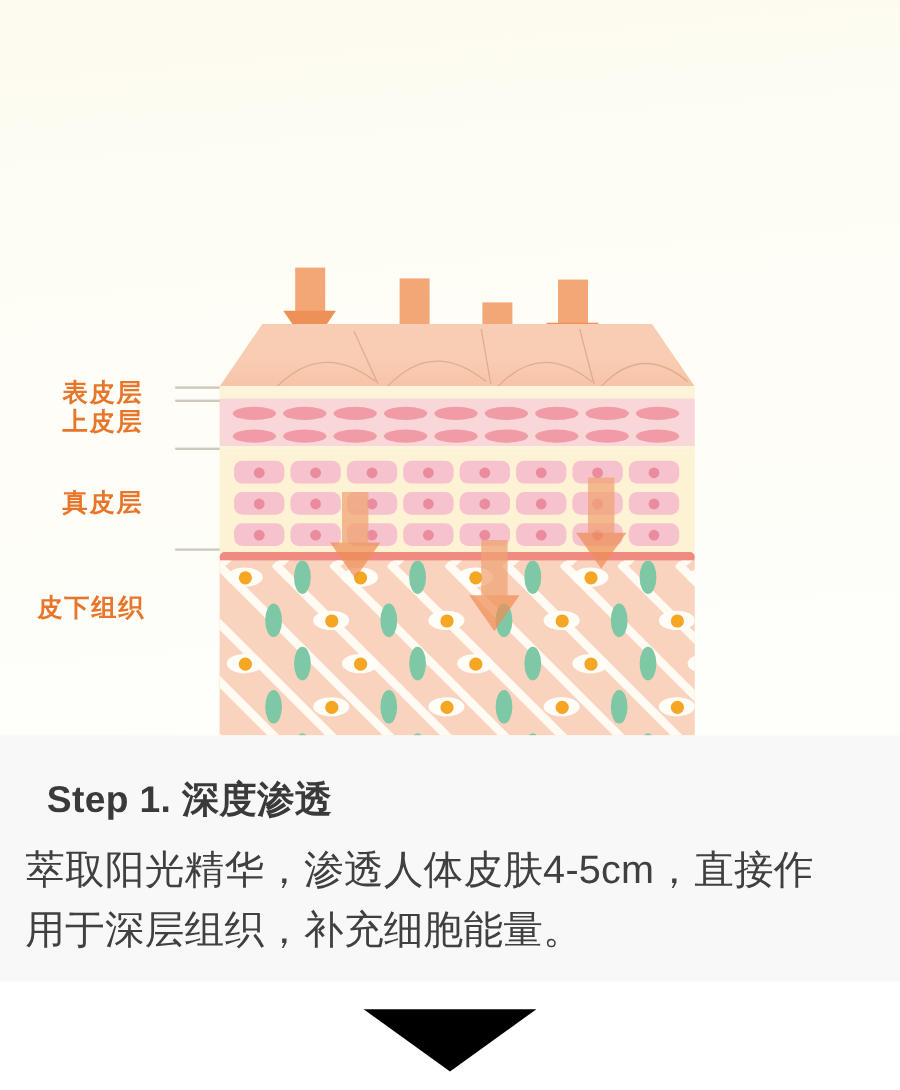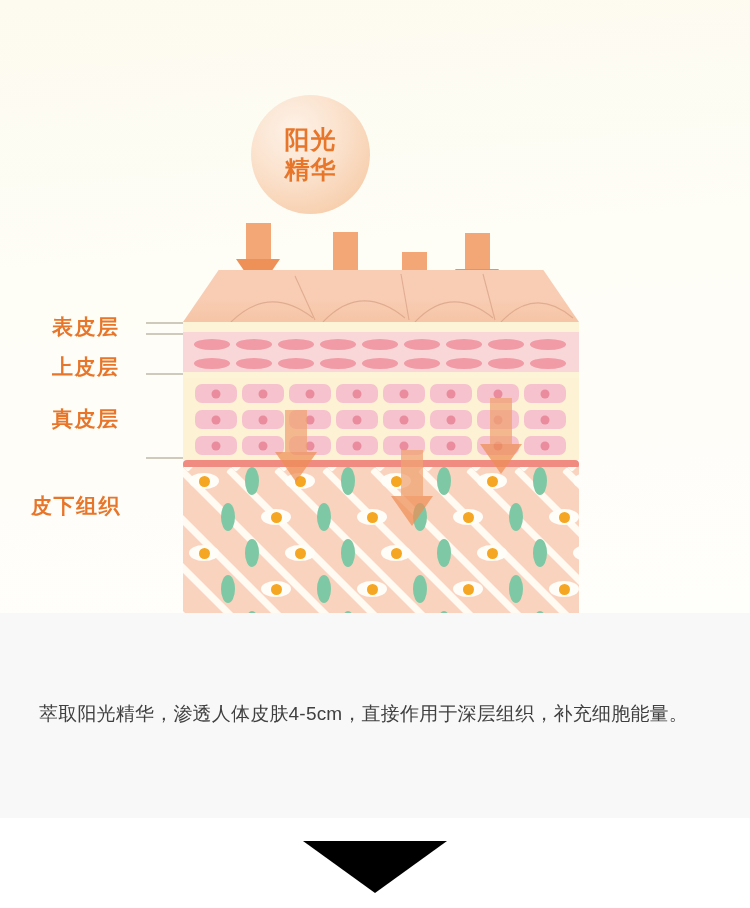--- a/index.html
+++ b/index.html
@@ -248,24 +248,24 @@
     left: 39px;
     top: 33px;
     font-size: 31px;
     font-weight: bold;
     color: #3a3a3a;
     letter-spacing: .3px;
     white-space: nowrap;
   }
   .step-body {
     position: absolute;
-    left: 39px;
+    left: 21px;
     top: 87px;
     width: 663px;
-    font-size: 19px;
+    font-size: 33px;
     color: #404040;
     line-height: 1.52;
     letter-spacing: .2px;
   }
 
   
   .bottom-area {
     position: absolute;
     left: 0;
     top: 818px;
@@ -285,44 +285,40 @@
     border-top: 52px solid #000000;
   }
 </style>
 </head>
 <body>
 
 <div id="page">
 
   <div class="illustration">
 
-    <div class="bubble bubble-sun">
-      <span class="txt-line">阳光</span>
-      <span class="txt-line">精华</span>
-    </div>
 
     <div>
       <div class="arrow-shaft" style="left:246px; top:223px; width:25px; height:45px;"></div>
       <div class="arrow-head" style="left:236px; top:259px;"></div>
     </div>
     <div>
       <div class="arrow-shaft" style="left:333px; top:232px; width:25px; height:48px;"></div>
       <div class="arrow-head" style="left:323px; top:270px;"></div>
     </div>
     <div>
       <div class="arrow-shaft" style="left:402px; top:252px; width:25px; height:48px;"></div>
       <div class="arrow-head" style="left:392px; top:288px;"></div>
     </div>
     <div>
       <div class="arrow-shaft" style="left:465px; top:233px; width:25px; height:46px;"></div>
       <div class="arrow-head" style="left:455px; top:269px;"></div>
     </div>
 
     <div class="layer-label" style="left:52px; top:313px;">表皮层</div>
-    <div class="layer-label" style="left:52px; top:353px;">上皮层</div>
+    <div class="layer-label" style="left:52px; top:337px;">上皮层</div>
     <div class="layer-label" style="left:52px; top:405px;">真皮层</div>
     <div class="layer-label" style="left:31px; top:492px;">皮下组织</div>
 
     <div class="tick" style="left:146px; top:322px; width:38px;"></div>
     <div class="tick" style="left:146px; top:333px; width:38px;"></div>
     <div class="tick" style="left:146px; top:373px; width:38px;"></div>
     <div class="tick" style="left:146px; top:457px; width:38px;"></div>
 
     <div class="skin">
 
@@ -523,20 +519,21 @@
       </div>
       <div class="pen-arrow" style="left:297px; top:128px;">
         <div class="pen-shaft" style="left:10px; top:0; width:22px; height:52px;"></div>
         <div class="pen-head" style="left:0px; top:46px;"></div>
       </div>
 
     </div>
   </div>
 
   <div class="text-panel">
+    <div class="step-title">Step 1. 深度渗透</div>
     <div class="step-body">萃取阳光精华，渗透人体皮肤4-5cm，直接作用于深层组织，补充细胞能量。</div>
   </div>
 
   <div class="bottom-area">
     <div class="down-triangle"></div>
   </div>
 
 </div>
 
 </body></html>

